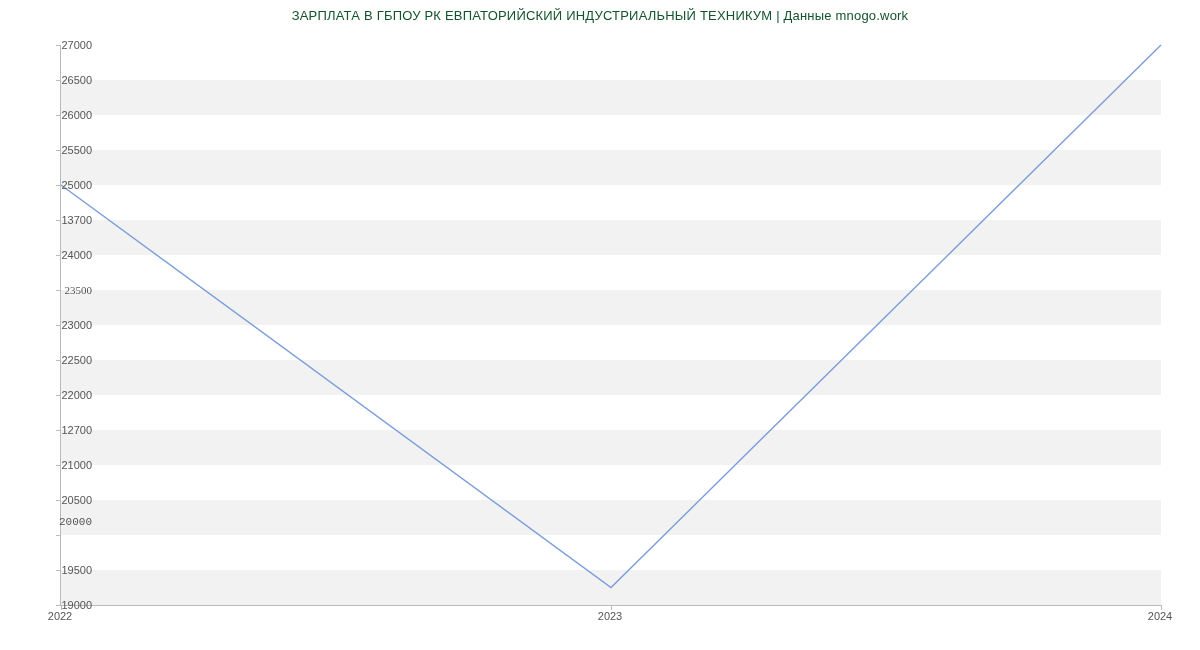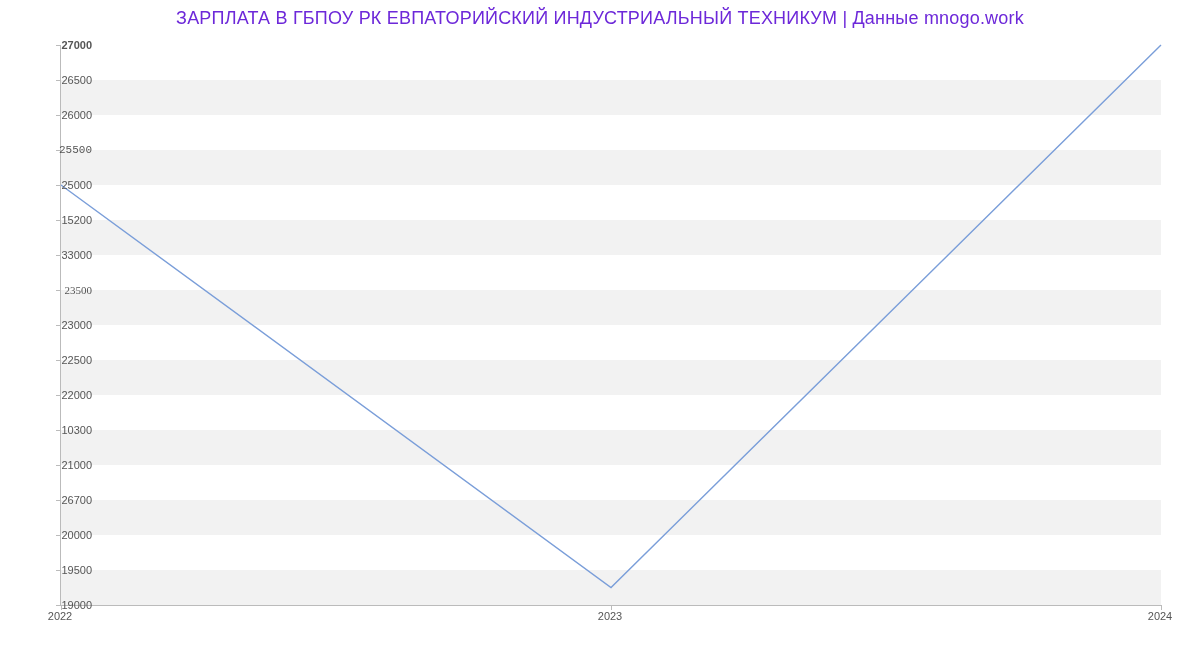--- a/index.html
+++ b/index.html
@@ -15,23 +15,23 @@
     position: relative;
     width: 1200px;
     height: 650px;
   }
   .title {
     position: absolute;
     top: 8px;
     left: 0;
     width: 100%;
     text-align: center;
-    font-size: 18px;
+    font-size: 13px;
     font-weight: 400;
-    color: #6d28d9;
+    color: #14532d;
     letter-spacing: 0.2px;
   }
   .plot {
     position: absolute;
     left: 60px;
     top: 45px;
     width: 1100px;   
     height: 560px;
     border-left: 1px solid #bbb;
     border-bottom: 1px solid #bbb;
@@ -120,31 +120,31 @@
       <div class="tickmark-y" style="top: 105px;"></div>
       <div class="tickmark-y" style="top: 70px;"></div>
       <div class="tickmark-y" style="top: 35px;"></div>
       <div class="tickmark-y" style="top: 0px;"></div>
       <div class="tickmark-x" style="left: 0px;"></div>
       <div class="tickmark-x" style="left: 550px;"></div>
       <div class="tickmark-x" style="left: 1100px;"></div>
     </div>
 <div class="ytick" style="top: 605px;">19000</div>
     <div class="ytick" style="top: 570px;">19500</div>
-    <div class="ytick" style="top: 535px;">20000</div>
-    <div class="ytick" style="top: 500px;">26700</div>
+    <div class="ytick" style="top: 522px; font-family: Liberation Mono, monospace;">20000</div>
+    <div class="ytick" style="top: 500px;">20500</div>
     <div class="ytick" style="top: 465px;">21000</div>
-    <div class="ytick" style="top: 430px;">10300</div>
+    <div class="ytick" style="top: 430px;">12700</div>
     <div class="ytick" style="top: 395px;">22000</div>
     <div class="ytick" style="top: 360px;">22500</div>
     <div class="ytick" style="top: 325px;">23000</div>
     <div class="ytick" style="top: 290px; font-family: Liberation Serif, serif;">23500</div>
-    <div class="ytick" style="top: 255px;">33000</div>
-    <div class="ytick" style="top: 220px;">15200</div>
+    <div class="ytick" style="top: 255px;">24000</div>
+    <div class="ytick" style="top: 220px;">13700</div>
     <div class="ytick" style="top: 185px; text-align: right;">25000</div>
-    <div class="ytick" style="top: 150px; font-family: Liberation Mono, monospace;">25500</div>
+    <div class="ytick" style="top: 150px;">25500</div>
     <div class="ytick" style="top: 115px;">26000</div>
     <div class="ytick" style="top: 80px;">26500</div>
-    <div class="ytick" style="top: 45px; font-weight: bold;">27000</div>
+    <div class="ytick" style="top: 45px;">27000</div>
     <div class="xtick" style="left: 60px; text-align: right;">2022</div>
     <div class="xtick" style="left: 610px;">2023</div>
     <div class="xtick" style="left: 1160px;">2024</div>
   </div>
 
 </body></html>

